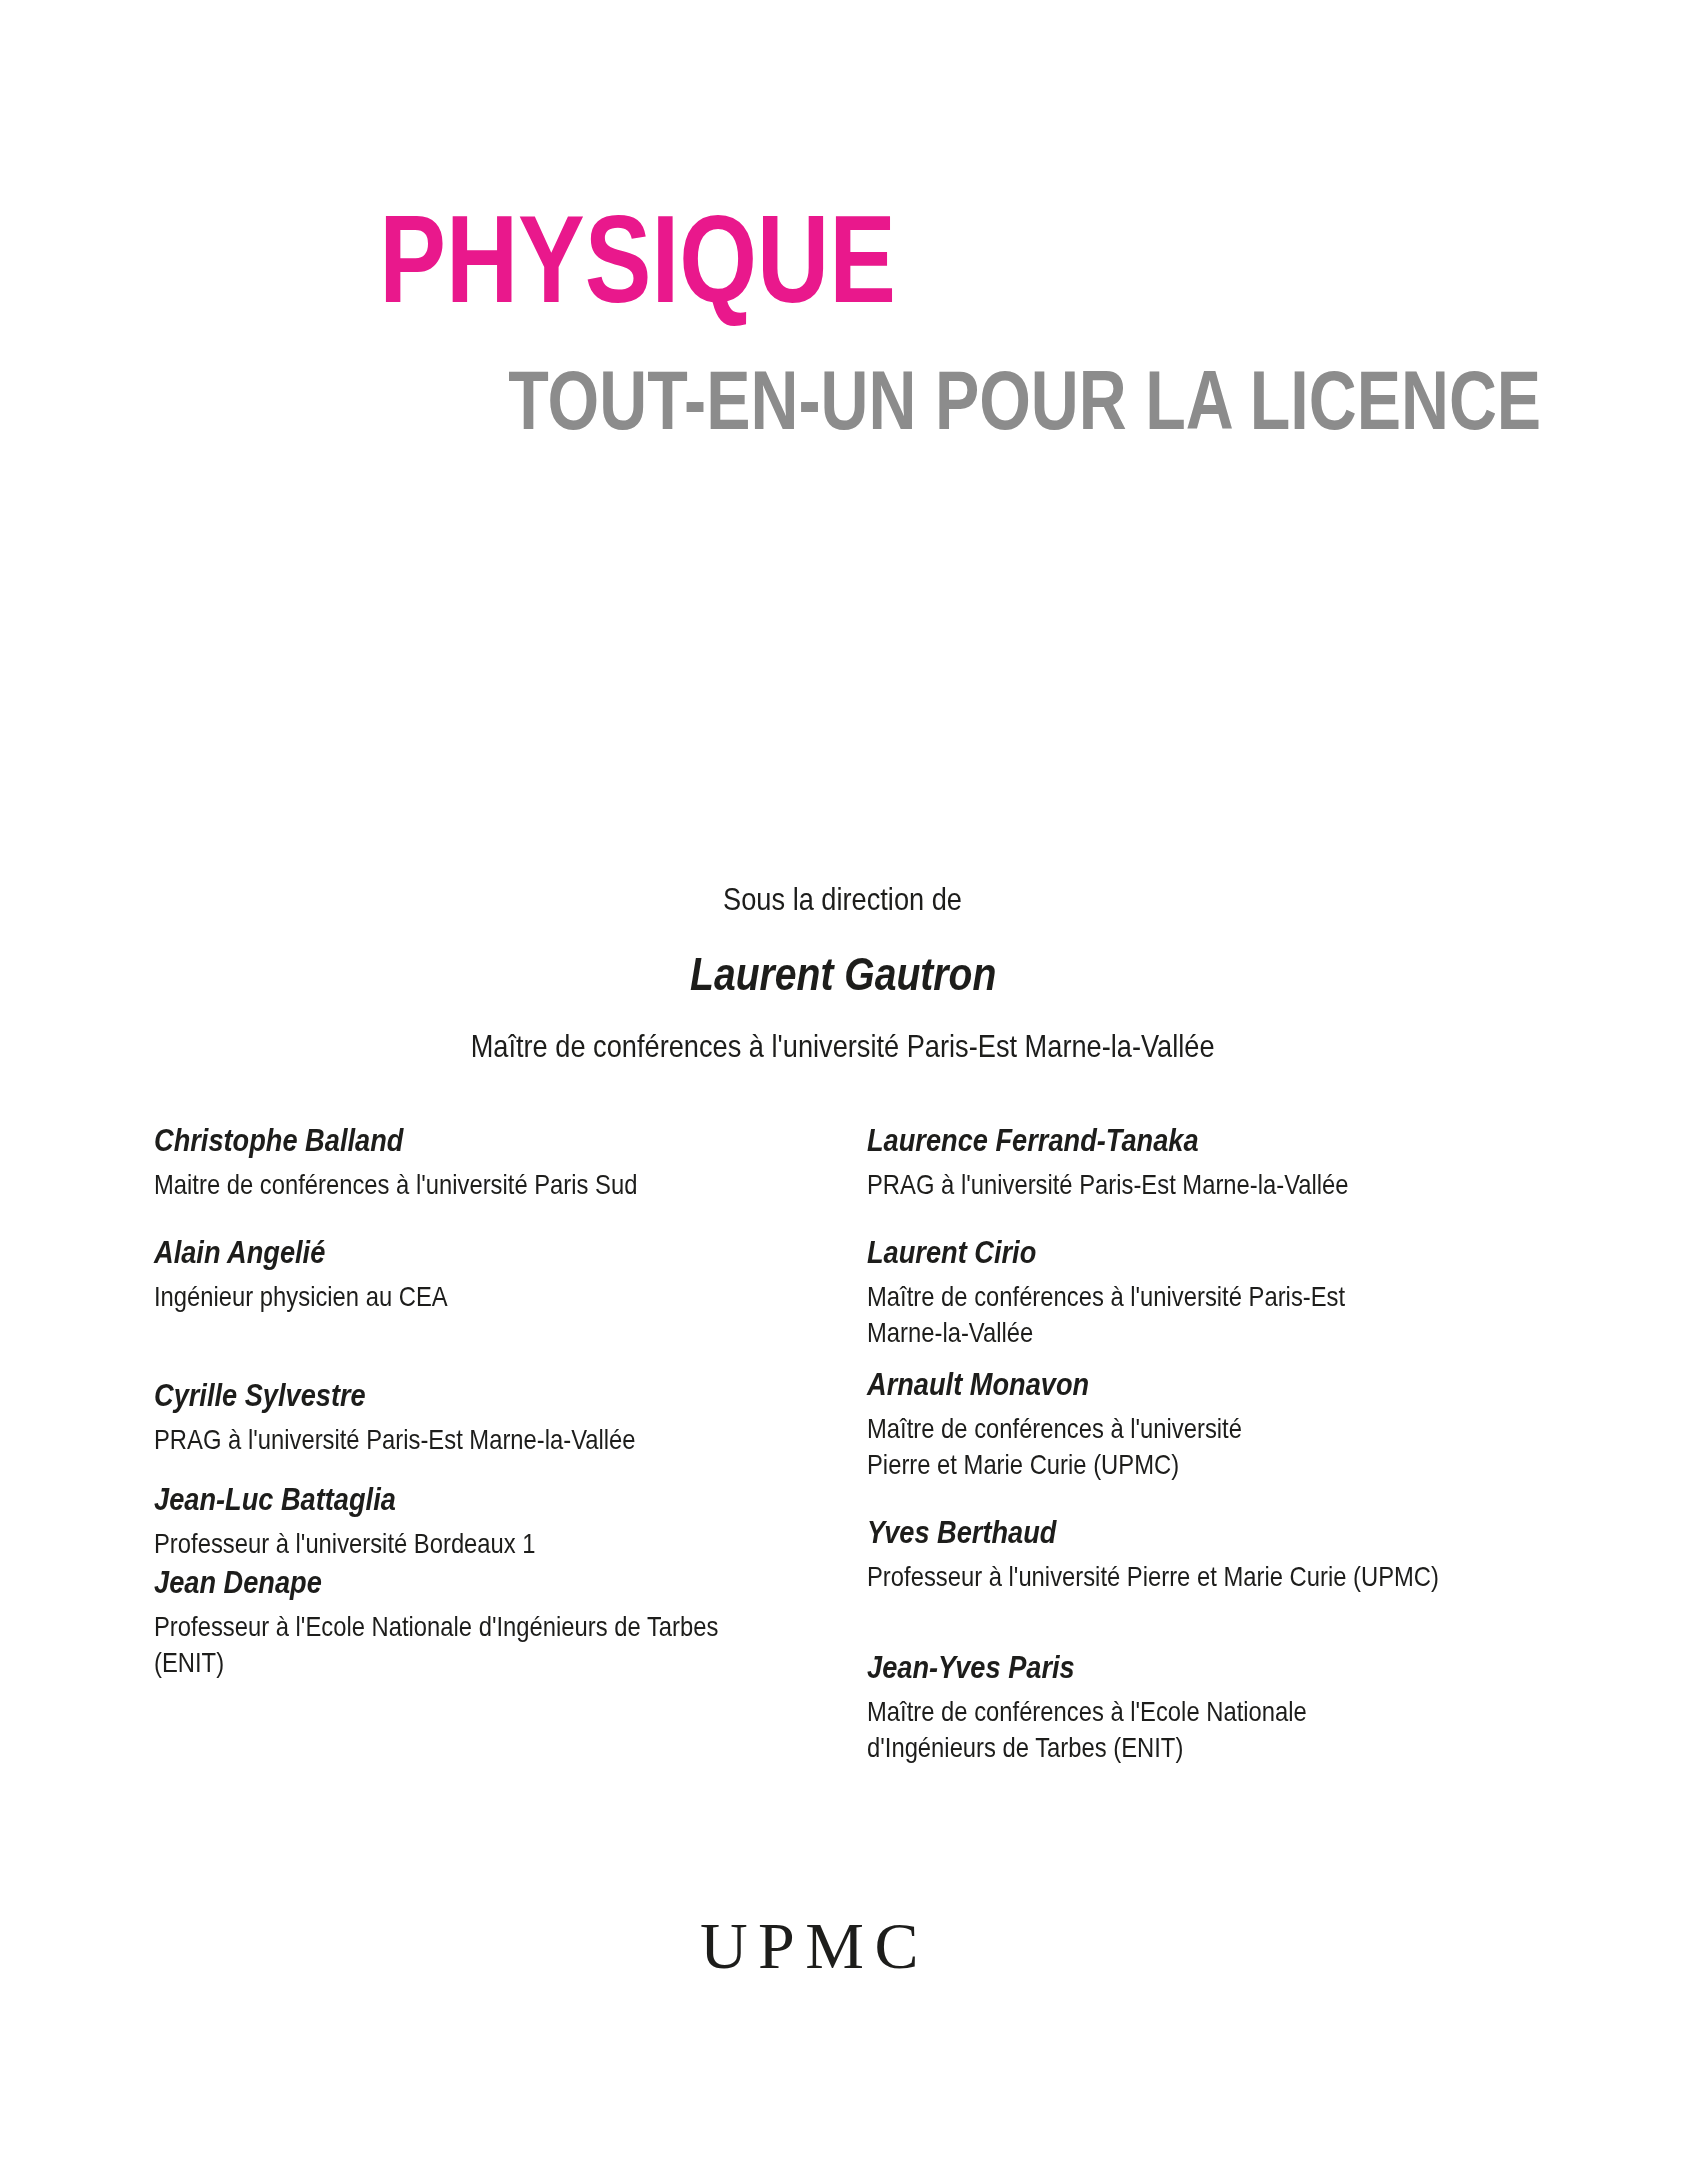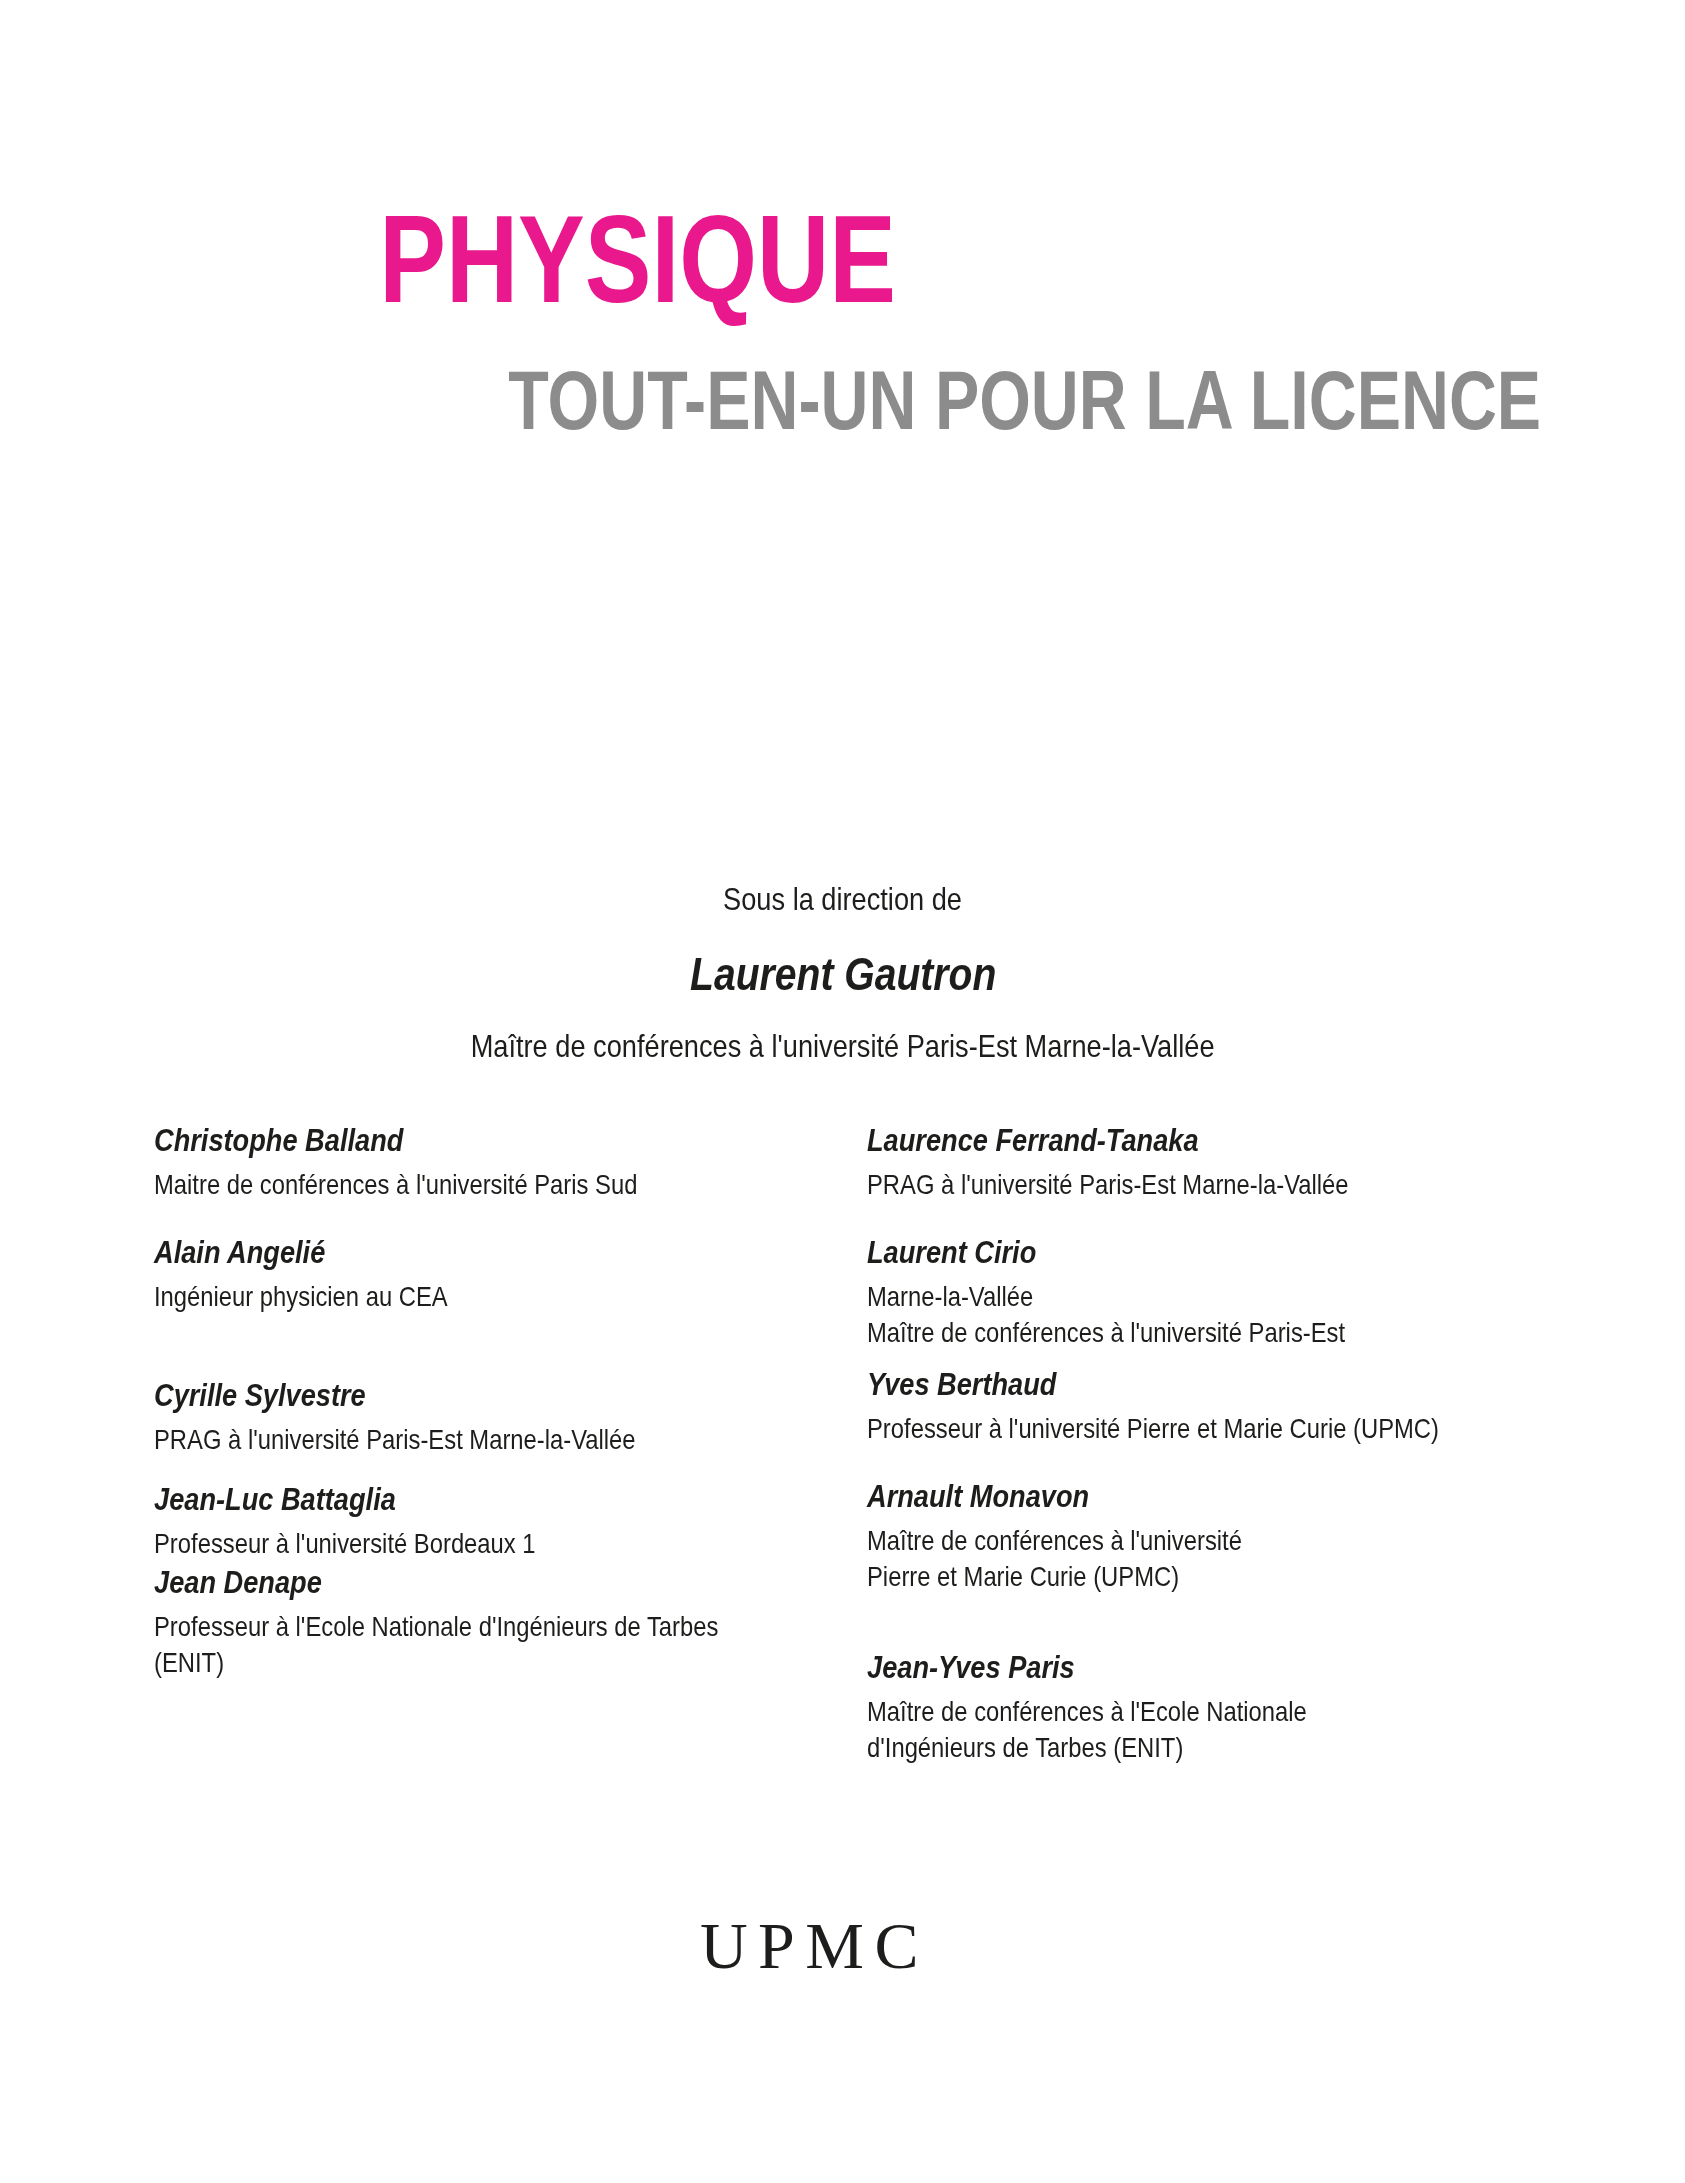--- a/index.html
+++ b/index.html
@@ -183,34 +183,34 @@
     </div>
 
     <div class="col col-right">
       <div class="entry">
         <div class="aname"><span class="cx">Laurence Ferrand-Tanaka</span></div>
         <div class="arole"><span class="cx">PRAG à l'université Paris-Est Marne-la-Vallée</span></div>
 
       </div>
       <div class="entry">
         <div class="aname"><span class="cx">Laurent Cirio</span></div>
+        <div class="arole"><span class="cx">Maître de conférences à l'université Paris-Est</span></div>
         <div class="arole"><span class="cx">Marne-la-Vallée</span></div>
-        <div class="arole"><span class="cx">Maître de conférences à l'université Paris-Est</span></div>
-      </div>
-      <div class="entry">
-        <div class="aname"><span class="cx">Yves Berthaud</span></div>
-        <div class="arole"><span class="cx">Professeur à l'université Pierre et Marie Curie (UPMC)</span></div>
-
       </div>
       <div class="entry">
         <div class="aname"><span class="cx">Arnault Monavon</span></div>
         <div class="arole"><span class="cx">Maître de conférences à l'université</span></div>
         <div class="arole"><span class="cx">Pierre et Marie Curie (UPMC)</span></div>
       </div>
       <div class="entry">
+        <div class="aname"><span class="cx">Yves Berthaud</span></div>
+        <div class="arole"><span class="cx">Professeur à l'université Pierre et Marie Curie (UPMC)</span></div>
+
+      </div>
+      <div class="entry">
         <div class="aname"><span class="cx">Jean-Yves Paris</span></div>
         <div class="arole"><span class="cx">Maître de conférences à l'Ecole Nationale</span></div>
         <div class="arole"><span class="cx">d'Ingénieurs de Tarbes (ENIT)</span></div>
       </div>
     </div>
 
   </section>
 
   <footer class="publisher">
     <span class="dunod">UPMC</span>

